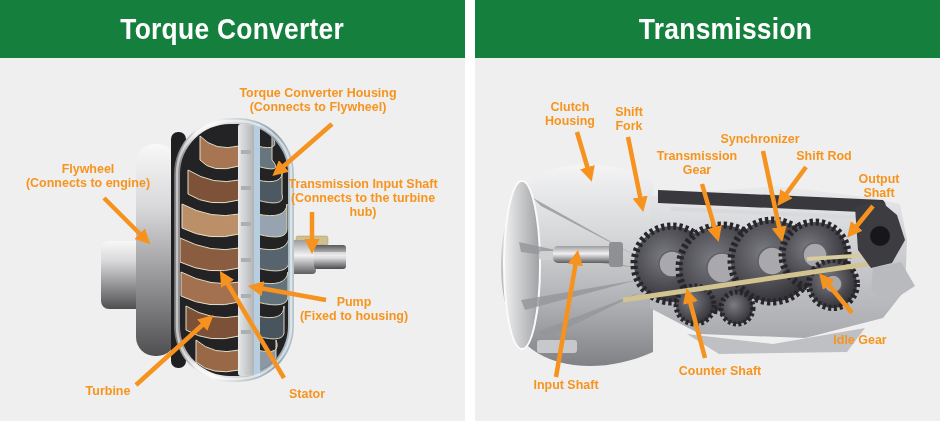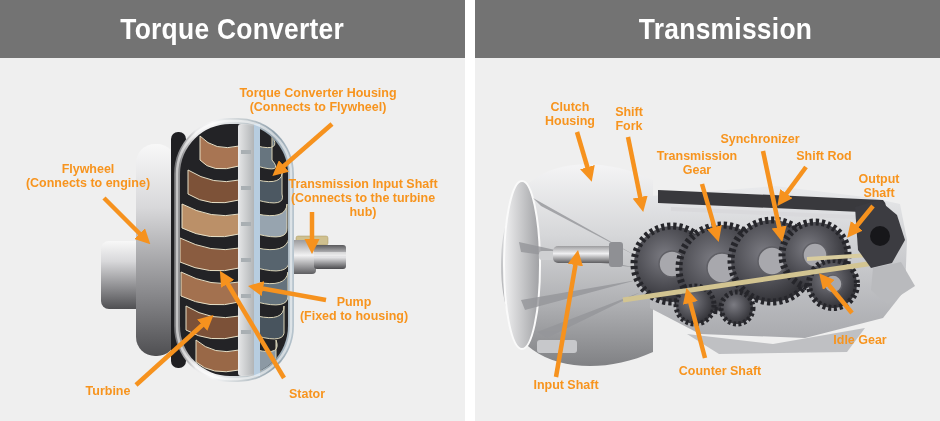--- a/index.html
+++ b/index.html
@@ -10,21 +10,21 @@
   }
   .panel{
     position:absolute;top:0;height:421px;width:465px;
     background:#efefef;overflow:hidden;
   }
   .panel-left{left:0;}
   .panel-right{left:475px;padding-left:36px;}
   .divider{position:absolute;top:0;left:465px;width:10px;height:421px;background:#ffffff;}
   .panel-header{
     position:absolute;top:0;left:0;right:0;height:58px;
-    background:#737373;
+    background:#15803d;
     display:flex;align-items:center;justify-content:center;
   }
   .panel-title{
     color:#ffffff;font-weight:bold;font-size:30px;letter-spacing:.3px;
     transform:scaleX(.88);white-space:nowrap;
   }
   .illustration{position:absolute;top:0;left:0;}
   .arrows{position:absolute;top:0;left:0;pointer-events:none;}
   .dlabel{
     position:absolute;color:#f7941e;font-weight:bold;font-size:13px;line-height:14px;

